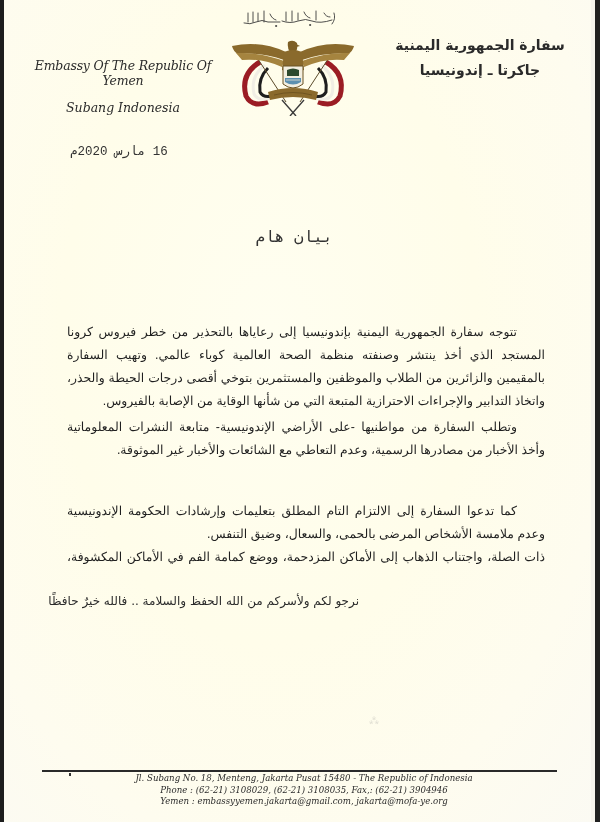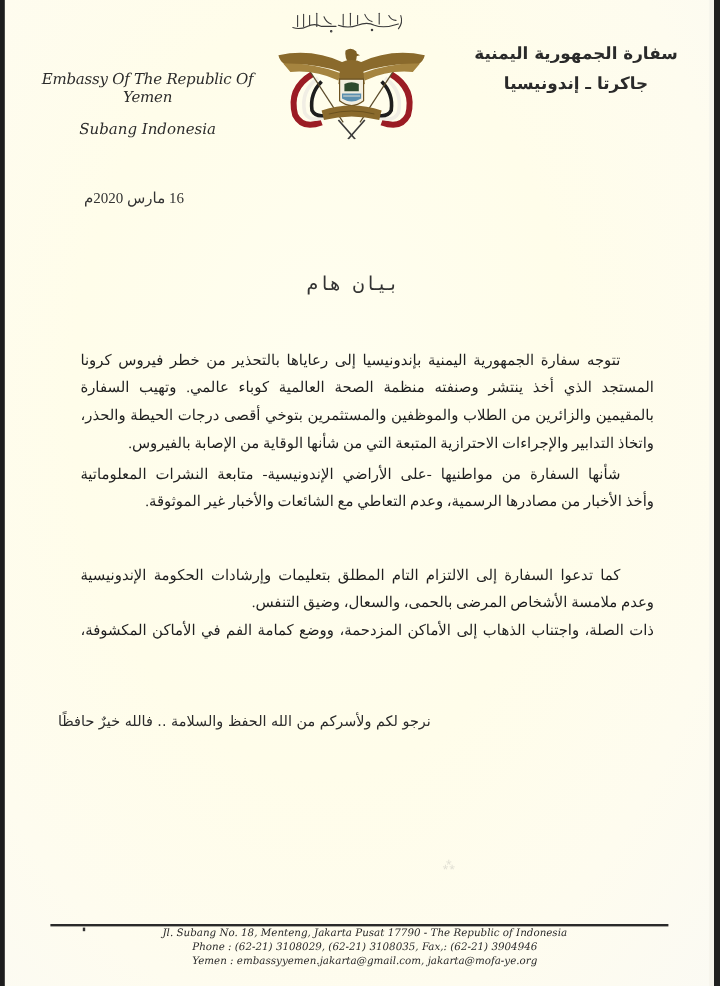--- a/index.html
+++ b/index.html
@@ -70,22 +70,22 @@
       left: 226px;
       top: 40px;
       width: 126px;
       height: 76px;
     }
 
     
     .date {
       position: absolute;
       left: 66px;
-      top: 157px;
-      font-family: Liberation Serif, serif;
+      top: 143px;
+      font-family: Liberation Mono, monospace;
       font-size: 12.5px;
       color: #333;
       direction: rtl;
     }
     .title {
       position: absolute;
       left: 240px;
       top: 227px;
       width: 100px;
       text-align: center;
@@ -94,24 +94,25 @@
       color: #333;
       direction: rtl;
     }
     .body-text {
       position: absolute;
       left: 63px;
       width: 478px;
       direction: rtl;
       text-align: justify;
       text-align-last: right;
-      font-family: Liberation Serif, serif;
+      font-family: Liberation Sans, sans-serif;
       font-size: 12.4px;
       line-height: 23px;
       color: #1f1f1f;
+      margin-top: 32px;
     }
     .body-text .ln {
       display: block;
       white-space: nowrap;
       text-align: justify;
       text-align-last: justify;
     }
     .body-text .ln.last { text-align-last: right; }
     .p1 { top: 289px; }
     .p2 { top: 384px; }
@@ -248,38 +249,38 @@
   <div class="title">بيان هام</div>
 
   <div class="body-text p1">
     <span class="ln" style="padding-right:28px;">تتوجه سفارة الجمهورية اليمنية بإندونيسيا إلى رعاياها بالتحذير من خطر فيروس كرونا</span>
     <span class="ln">المستجد الذي أخذ ينتشر وصنفته منظمة الصحة العالمية كوباء عالمي. وتهيب السفارة</span>
     <span class="ln">بالمقيمين والزائرين من الطلاب والموظفين والمستثمرين بتوخي أقصى درجات الحيطة والحذر،</span>
     <span class="ln last">واتخاذ التدابير والإجراءات الاحترازية المتبعة التي من شأنها الوقاية من الإصابة بالفيروس.</span>
   </div>
 
   <div class="body-text p2">
-    <span class="ln" style="padding-right:28px;">شأنها السفارة من مواطنيها -على الأراضي الإندونيسية- متابعة النشرات المعلوماتية</span>
+    <span class="ln" style="padding-right:28px;">وتطلب السفارة من مواطنيها -على الأراضي الإندونيسية- متابعة النشرات المعلوماتية</span>
     <span class="ln last">وأخذ الأخبار من مصادرها الرسمية، وعدم التعاطي مع الشائعات والأخبار غير الموثوقة.</span>
   </div>
 
   <div class="body-text p3">
     <span class="ln" style="padding-right:28px;">كما تدعوا السفارة إلى الالتزام التام المطلق بتعليمات وإرشادات الحكومة الإندونيسية</span>
     <span class="ln last">وعدم ملامسة الأشخاص المرضى بالحمى، والسعال، وضيق التنفس.</span>
     <span class="ln">ذات الصلة، واجتناب الذهاب إلى الأماكن المزدحمة، ووضع كمامة الفم في الأماكن المكشوفة،</span>
   </div>
 
   <div class="closing">نرجو لكم ولأسركم من الله الحفظ والسلامة .. فالله خيرٌ حافظًا</div>
 
   <div class="stamp-mark">⁂</div>
 
   <div class="footer-rule"></div>
   <div class="footer-dot"></div>
 
   <div class="footer">
-    <div>Jl. Subang No. 18, Menteng, Jakarta Pusat 17790 - The Republic of Indonesia</div>
+    <div>Jl. Subang No. 18, Menteng, Jakarta Pusat 15480 - The Republic of Indonesia</div>
     <div>Phone : (62-21) 3108029,  (62-21) 3108035, Fax,: (62-21) 3904946</div>
     <div>Yemen : embassyyemen.jakarta@gmail.com, jakarta@mofa-ye.org</div>
   </div>
 </div>
 
 <div class="right-edge-gap"></div>
 <div class="right-edge"></div>
 
 </body></html>

